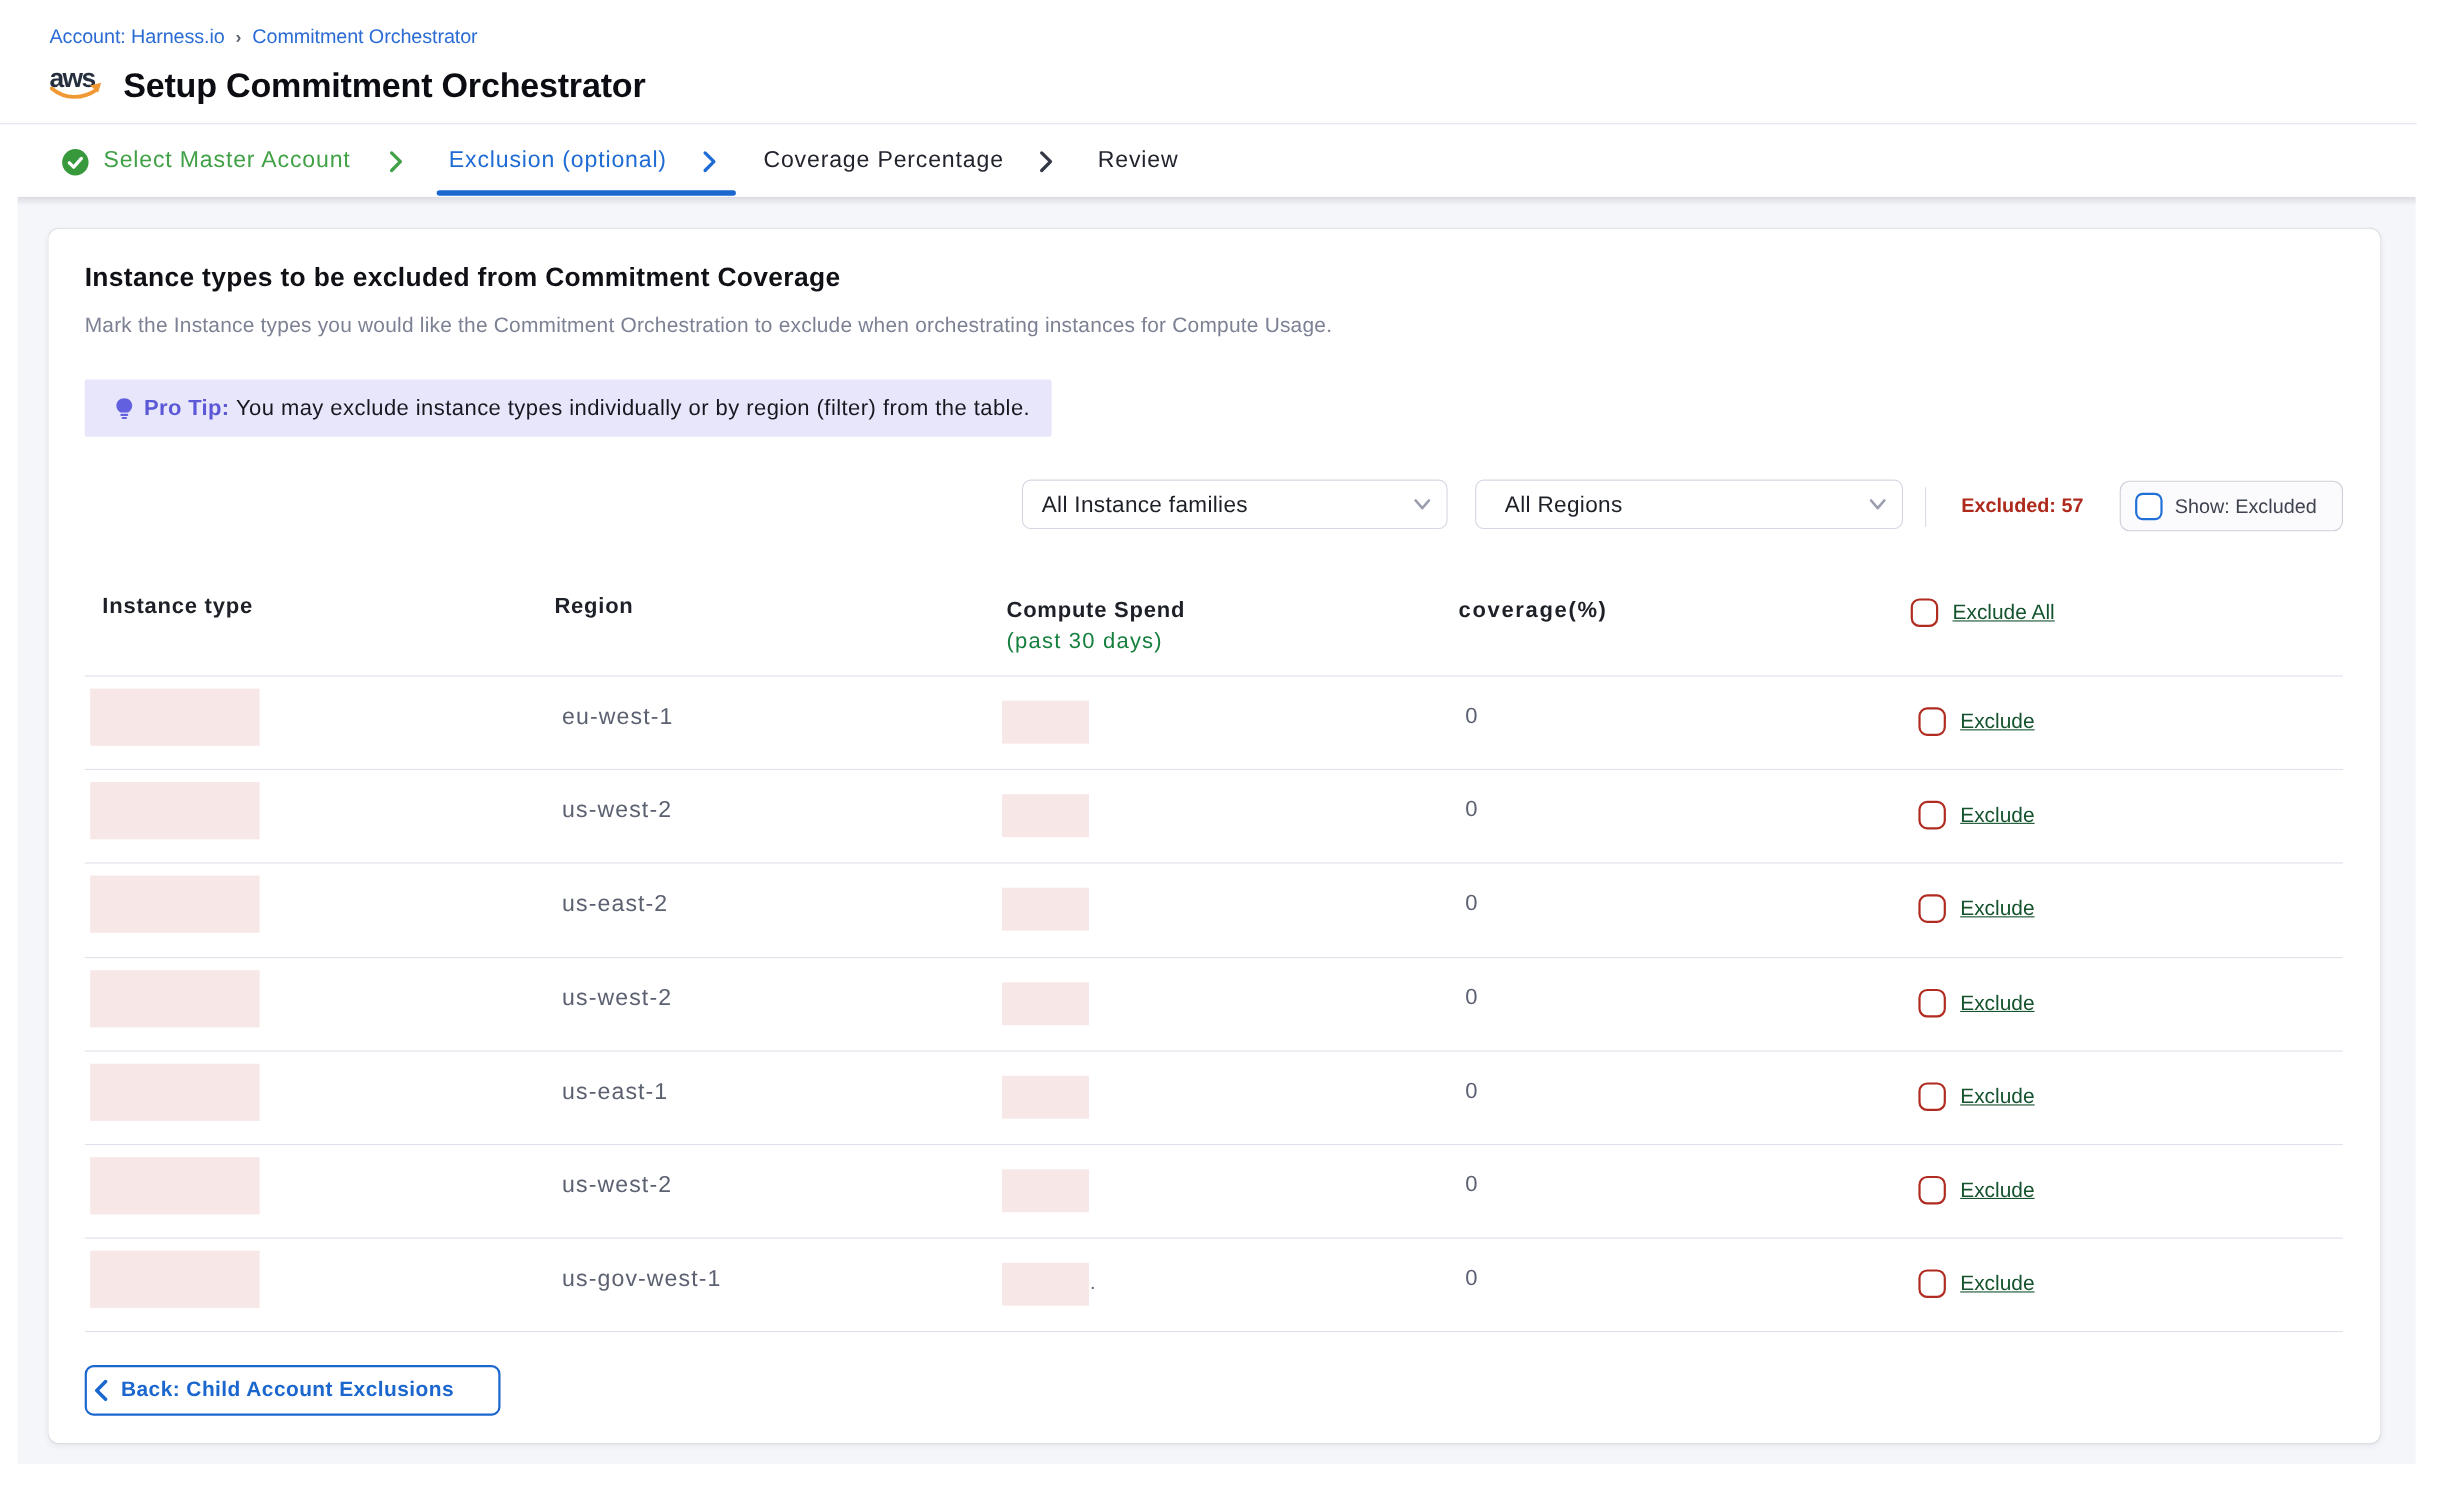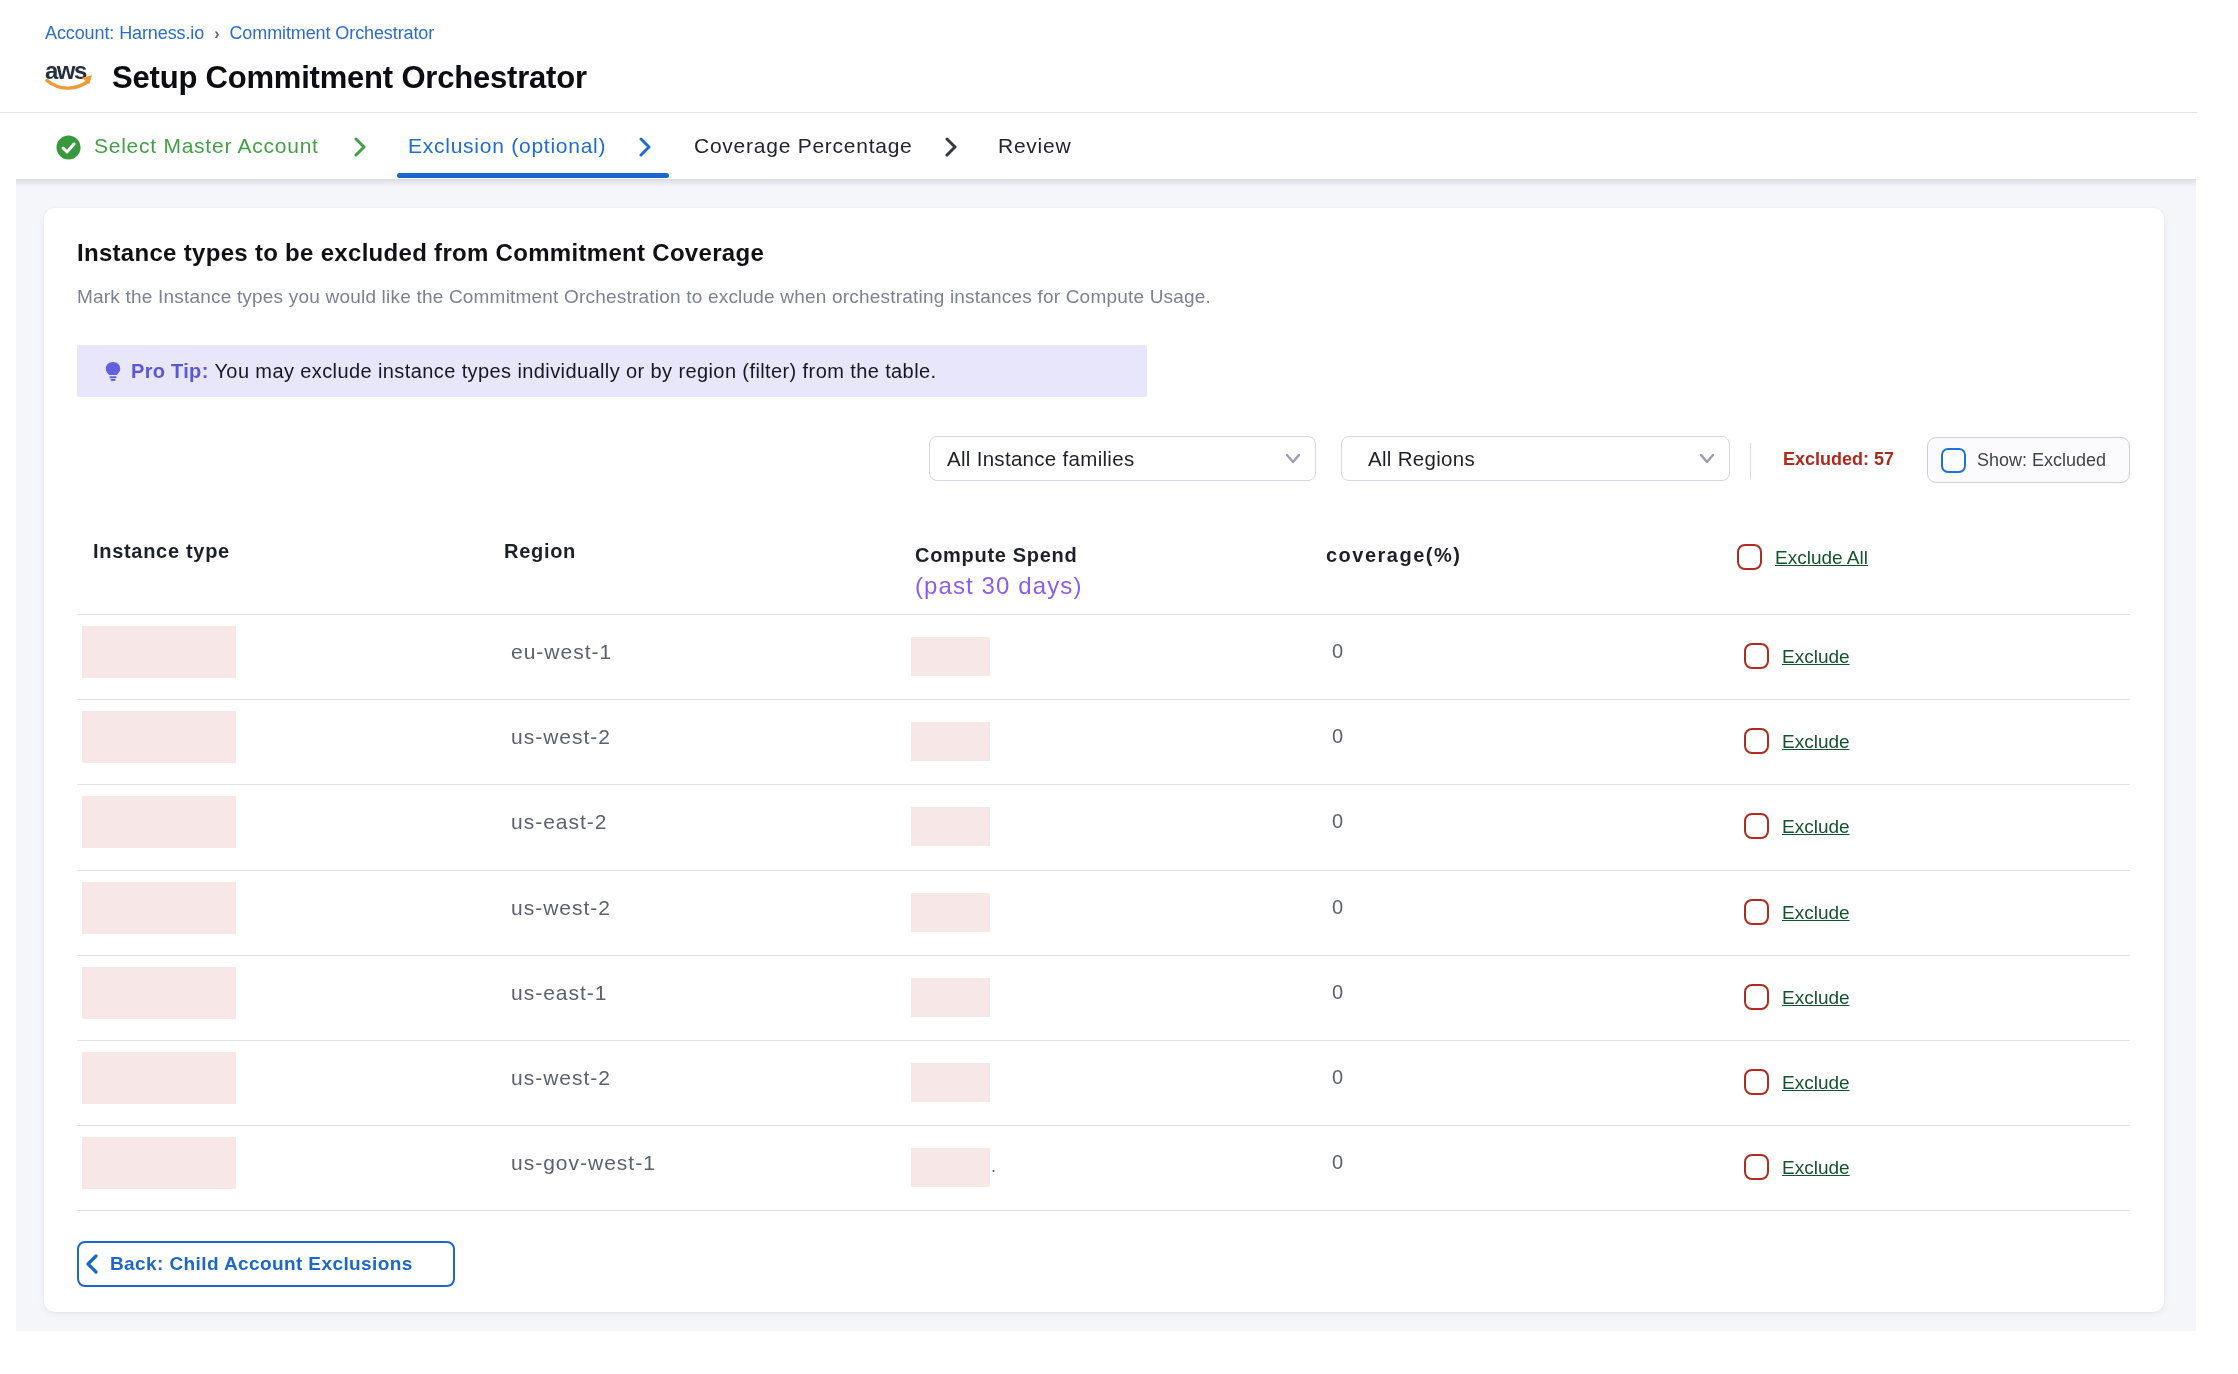--- a/index.html
+++ b/index.html
@@ -18,21 +18,21 @@
 #underline { position:absolute; left:397px; top:60px; width:272px; height:5px; background:#1b67d0; border-radius:3px; }
 #tabshadow { z-index:5; position:absolute; left:16px; top:179px; width:2180px; height:8px; background:linear-gradient(to bottom, rgba(60,64,90,0.14), rgba(60,64,90,0)); }
 
 
 #page { position:absolute; left:16px; top:179px; width:2180px; height:1152px; background:#f5f6fa; }
 #card { position:absolute; left:28px; top:29px; width:2120px; height:1104px; background:#fff; border-radius:10px; box-shadow:0 2px 6px rgba(40,41,61,0.07), 0 0 1px rgba(40,41,61,0.12); }
 
 #h2 { position:absolute; left:33px; top:31px; font-size:24px; font-weight:700; color:#101116; letter-spacing:0.3px; }
 #sub { position:absolute; left:33px; top:78px; font-size:19px; letter-spacing:0.2px; color:#7c8294; }
 
-#protip { position:absolute; left:33px; top:137px; width:1070px; height:52px; background:#e7e6fb; border-radius:2px; display:flex; align-items:center; }
+#protip { position:absolute; left:33px; top:137px; width:879px; height:52px; background:#e7e6fb; border-radius:2px; display:flex; align-items:center; }
 #protip .txt { font-size:20px; letter-spacing:0.4px; color:#17181f; }
 #protip .pt { font-size:20px; letter-spacing:0.3px; font-weight:700; color:#5b58d8; }
 
 
 .dd { position:absolute; height:45px; background:#fff; border:1px solid #d5d7e2; border-radius:8px; display:flex; align-items:center; font-size:20.5px; letter-spacing:0.3px; color:#1d2026; padding-left:17px; }
 #dd1 { left:885px; top:228px; width:387px; }
 #dd2 { left:1297px; top:228px; width:389px; }
 .ddchev { position:absolute; right:14px; top:16px; }
 #vdiv { position:absolute; left:1706px; top:235px; width:1px; height:36px; background:#d9dbe4; }
 #excl41 { position:absolute; left:1739px; top:241px; font-size:18px; font-weight:700; color:#ae2a1c; }
@@ -111,21 +111,21 @@
           <polyline points="2,2 8,9 14,2" fill="none" stroke="#9a9eae" stroke-width="2.4" stroke-linecap="round" stroke-linejoin="round"></polyline>
         </svg>
     </div>
     <div id="vdiv"></div>
     <div id="excl41">Excluded: 57</div>
     <div id="showbtn"><span class="bluebox"></span>Show: Excluded</div>
 
     <div class="th" style="left:49px;top:332px;">Instance type</div>
     <div class="th" style="left:460px;top:332px;">Region</div>
     <div class="th" style="left:871px;top:336px;">Compute Spend</div>
-    <div class="abs" style="left:871px;top:364px;font-size:24px;letter-spacing:1.1px;color:#8b5cf6;">(past 30 days)</div>
+    <div class="abs" style="left:871px;top:364px;font-size:20px;letter-spacing:1.1px;color:#15803d;">(past 30 days)</div>
     <div class="th" style="left:1282px;top:336px;letter-spacing:1.5px;">coverage(%)</div>
     <div class="redbox" style="left:1693px;top:336px;"></div>
     <div class="redlbl" style="left:1731px;top:339px;">Exclude All</div>
 
     <div class="sep" style="top:406px;"></div>
     <div class="sep" style="top:491px;"></div>
     <div class="sep" style="top:576px;"></div>
     <div class="sep" style="top:662px;"></div>
     <div class="sep" style="top:747px;"></div>
     <div class="sep" style="top:832px;"></div>

